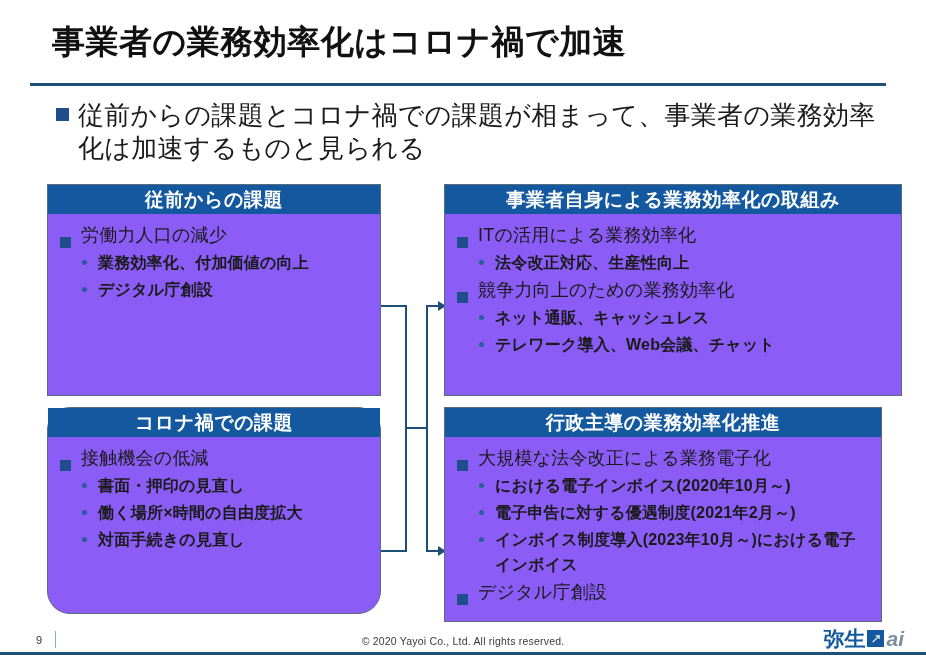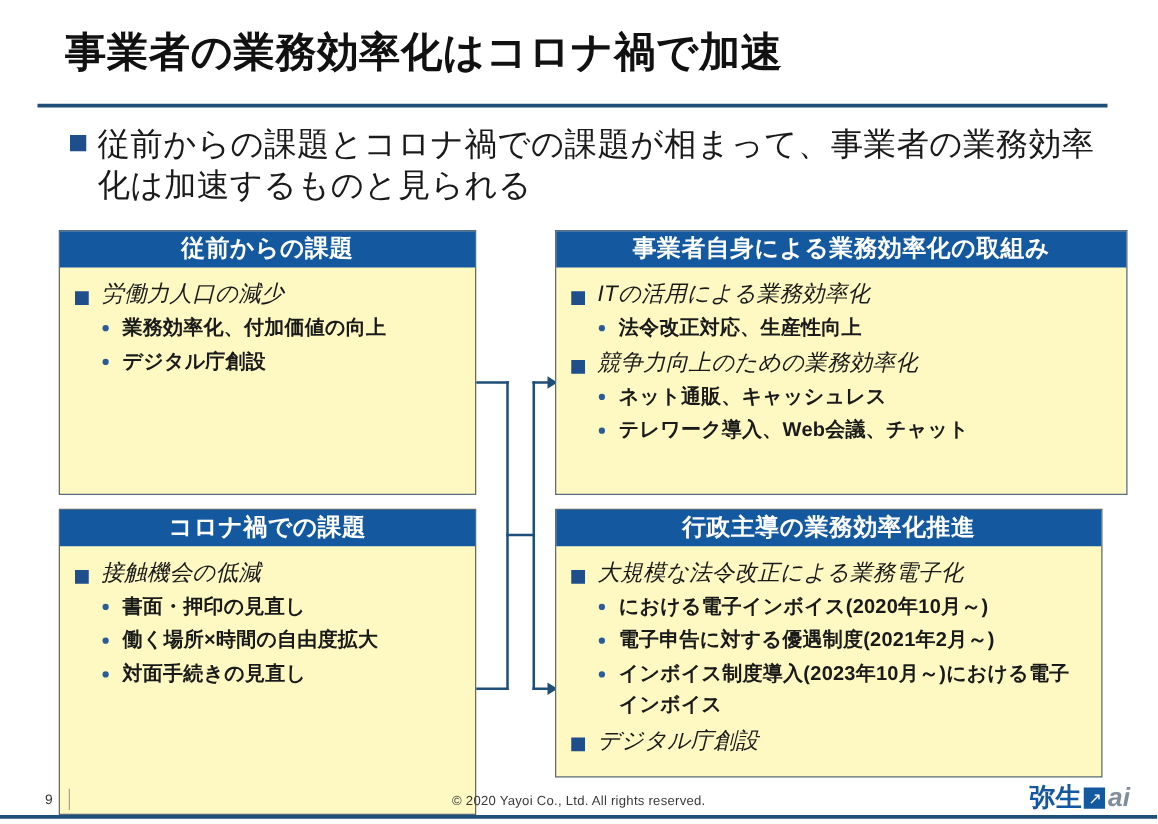--- a/index.html
+++ b/index.html
@@ -60,21 +60,21 @@
     font-size: 26px;
     line-height: 33px;
     color: #1a1a1a;
     letter-spacing: 0.3px;
   }
 
   
   .box {
     position: absolute;
     border: 1px solid #5a6b7d;
-    background: #fef9c3;
+    background: #8b5cf6;
     box-sizing: border-box;
   }
   .box-header {
     background: #14599f;
     color: #ffffff;
     font-size: 19px;
     font-weight: bold;
     text-align: center;
     line-height: 29px;
     height: 29px;
@@ -84,23 +84,22 @@
     white-space: nowrap;
   }
   .box-body {
     padding: 8px 6px 4px 6px;
     box-sizing: border-box;
   }
 
   
   .l1 {
     display: flex;
-    align-items: center;
+    align-items: flex-end;
     margin: 0 0 2px 0;
-    font-style: italic;
   }
   .l1 .sq {
     flex: 0 0 auto;
     width: 11px;
     height: 11px;
     background: #1f4e8c;
     margin-top: 7px;
     margin-left: 6px;
     margin-right: 10px;
   }
@@ -237,21 +236,21 @@
         <span class="dot"></span>
         <span class="txt">業務効率化、付加価値の向上</span>
       </div>
       <div class="l2">
         <span class="dot"></span>
         <span class="txt">デジタル庁創設</span>
       </div>
     </div>
   </div>
 
-  <div class="box" style="left:47px; top:407px; width:334px; height:245px;">
+  <div class="box" style="left:47px; top:407px; width:334px; height:207px;border-radius:23px;">
     <div class="box-header">コロナ禍での課題</div>
     <div class="box-body">
       <div class="l1">
         <span class="sq"></span>
         <span class="txt">接触機会の低減</span>
       </div>
       <div class="l2">
         <span class="dot"></span>
         <span class="txt">書面・押印の見直し</span>
       </div>

